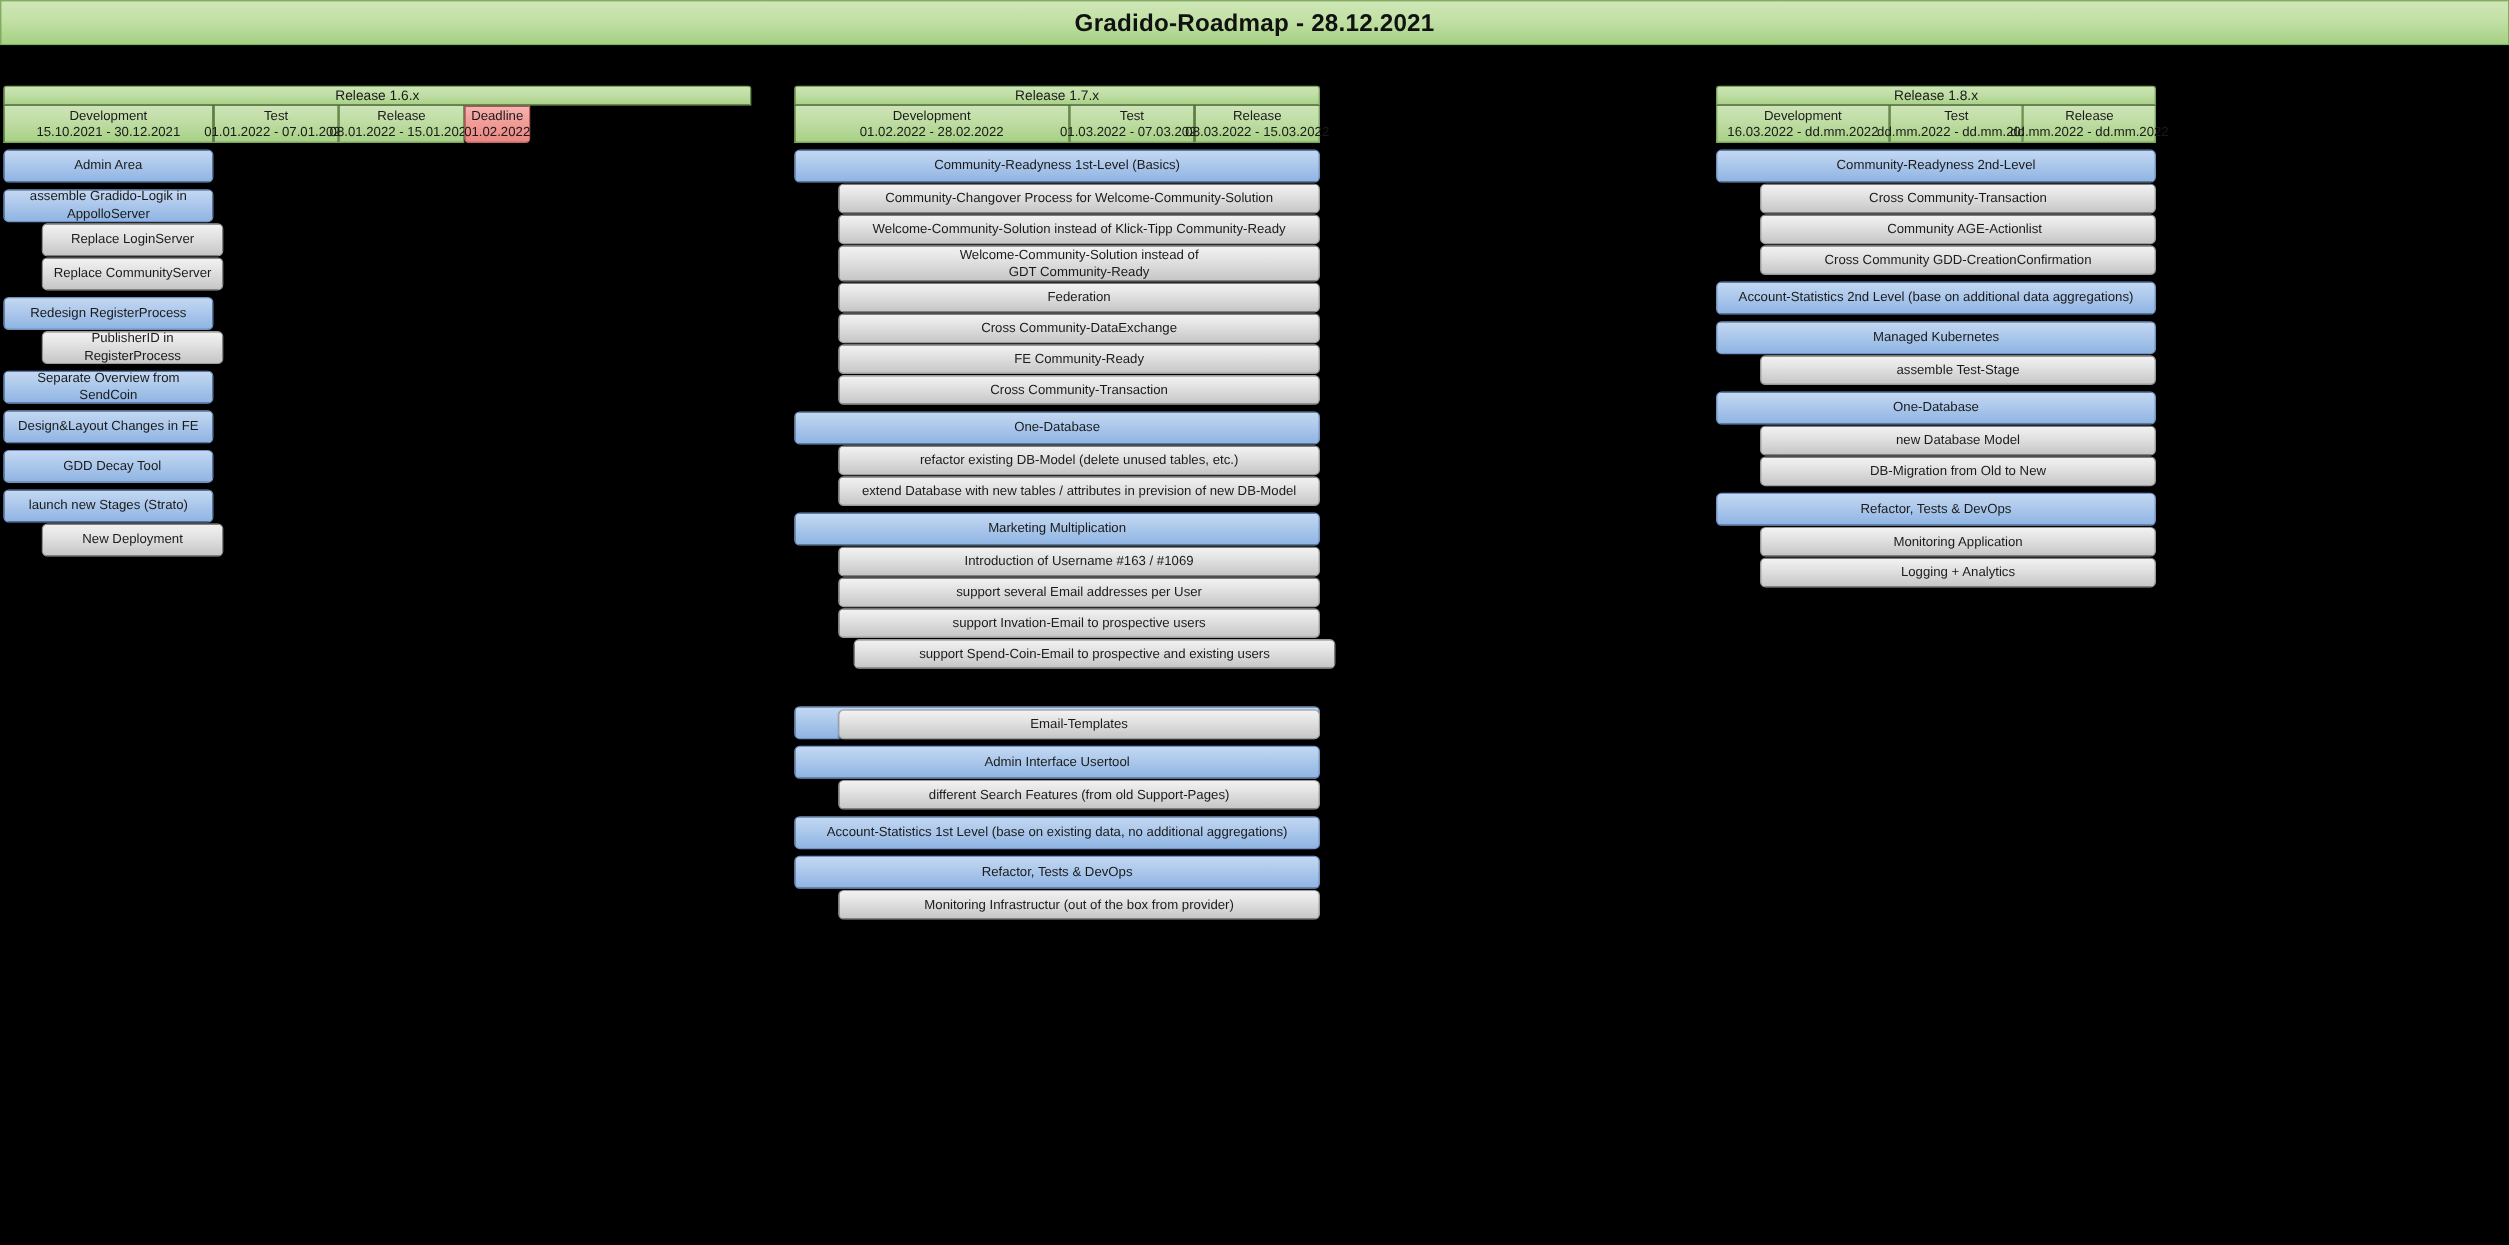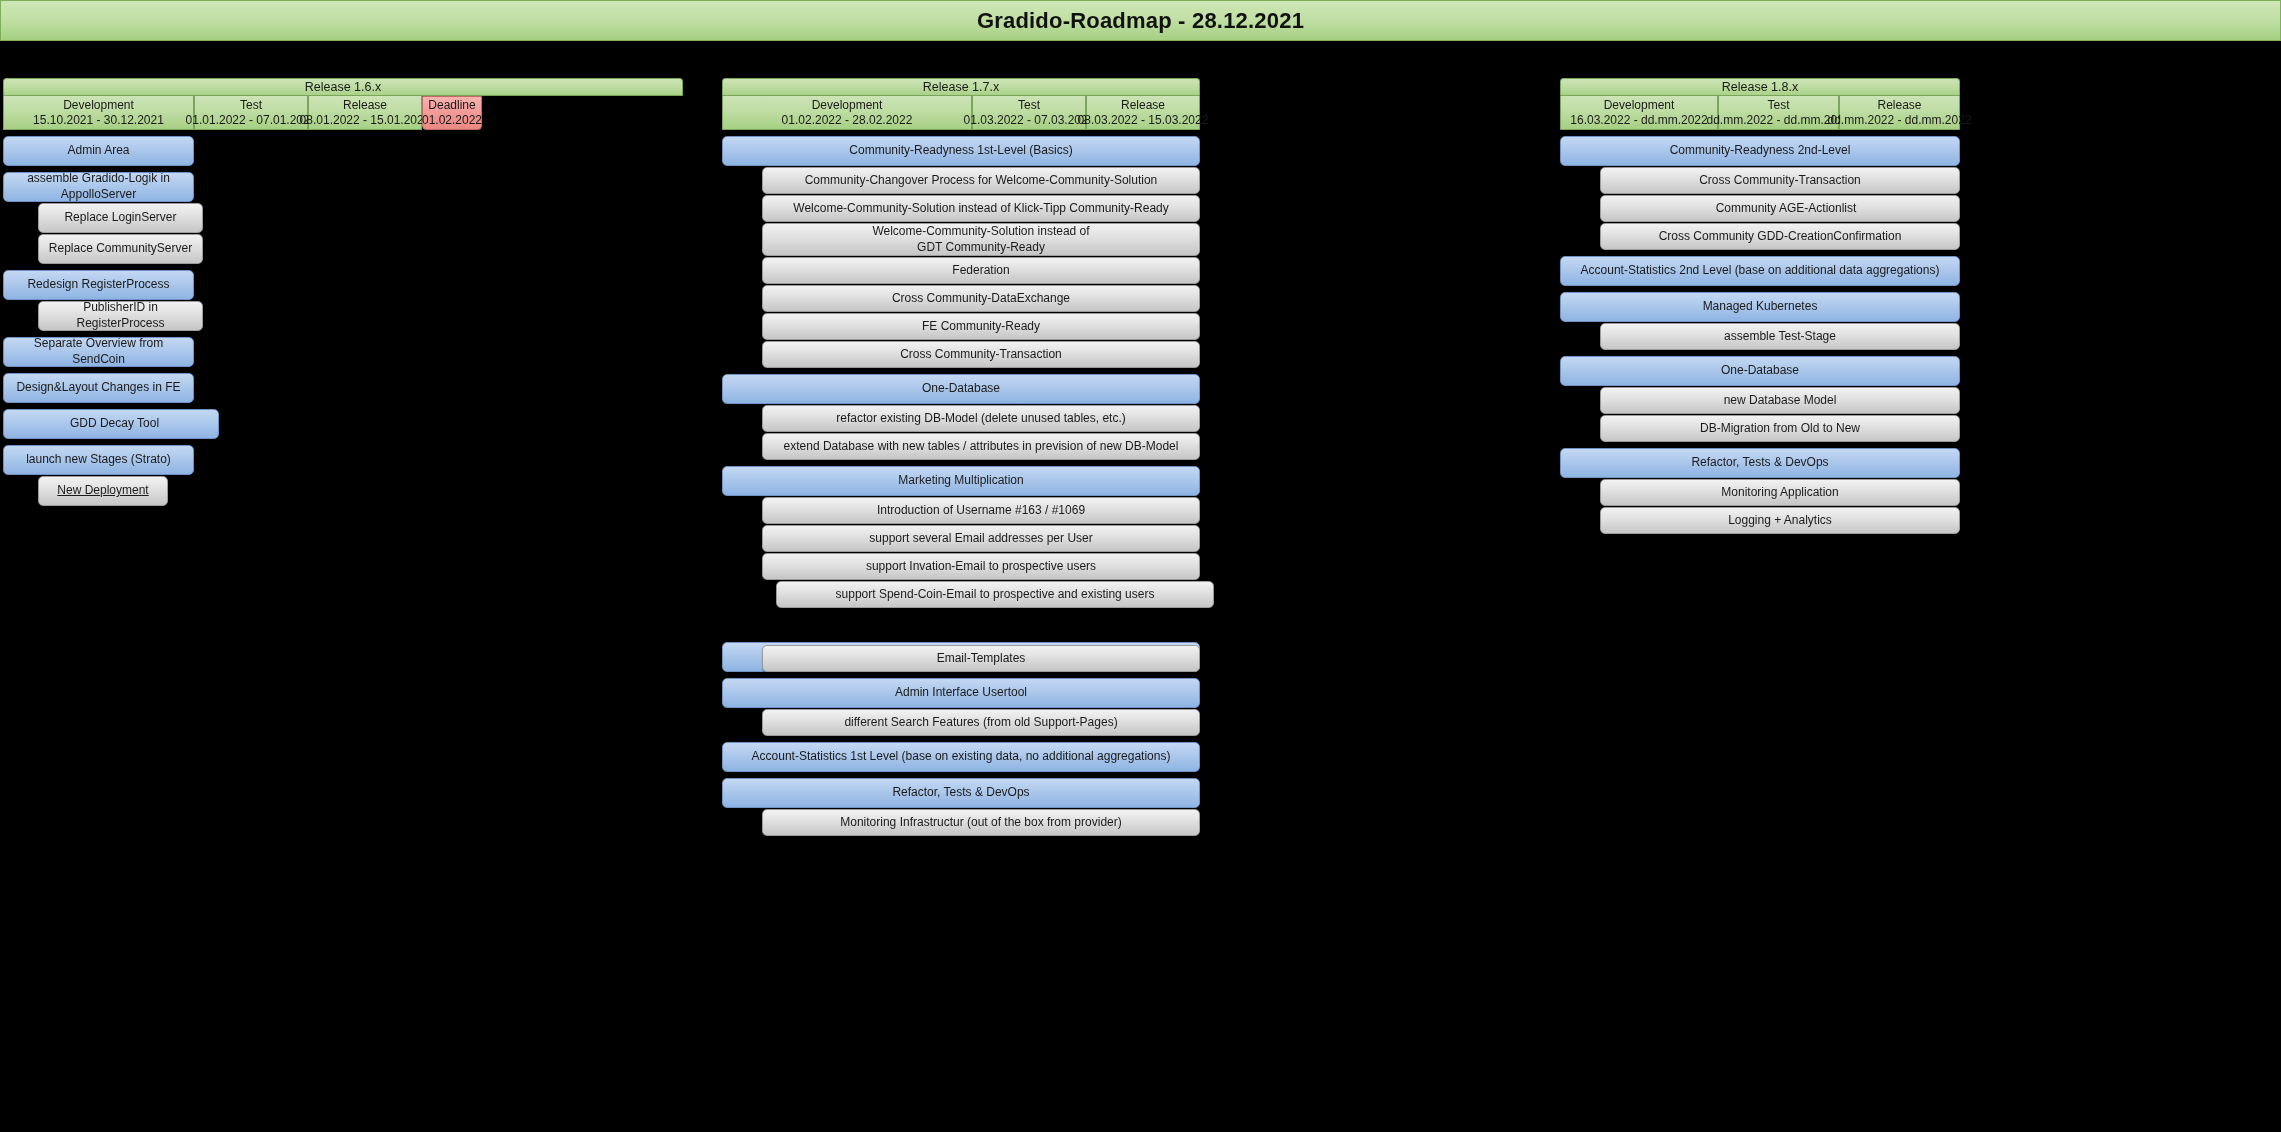--- a/index.html
+++ b/index.html
@@ -107,23 +107,23 @@
       </div>
       <div class="tasks" style="height: 371px;">
         <div class="task main" style="position: absolute; top: 0px; left: 0px; width: 191px; height: 30px;">Admin Area</div>
         <div class="task main" style="position: absolute; top: 36px; left: 0px; width: 191px; height: 30px;">assemble Gradido-Logik in AppolloServer</div>
         <div class="task sub" style="position: absolute; top: 67px; left: 35px; width: 165px; height: 30px;">Replace LoginServer</div>
         <div class="task sub" style="position: absolute; top: 98px; left: 35px; width: 165px; height: 30px;">Replace CommunityServer</div>
         <div class="task main" style="position: absolute; top: 134px; left: 0px; width: 191px; height: 30px;">Redesign RegisterProcess</div>
         <div class="task sub" style="position: absolute; top: 165px; left: 35px; width: 165px; height: 30px;">PublisherID in RegisterProcess</div>
         <div class="task main" style="position: absolute; top: 201px; left: 0px; width: 191px; height: 30px;">Separate Overview from SendCoin</div>
         <div class="task main" style="position: absolute; top: 237px; left: 0px; width: 191px; height: 30px;">Design&amp;Layout Changes in FE</div>
-        <div class="task main" style="position: absolute; top: 273px; left: 0px; width: 216px; height: 30px; padding-left: 15px;">GDD Decay Tool</div>
+        <div class="task main" style="position: absolute; top: 273px; left: 0px; width: 191px; height: 30px; padding-left: 15px;">GDD Decay Tool</div>
         <div class="task main" style="position: absolute; top: 309px; left: 0px; width: 191px; height: 30px;">launch new Stages (Strato)</div>
-        <div class="task sub" style="position: absolute; top: 340px; left: 35px; width: 130px; height: 30px; text-decoration: underline;">New Deployment</div>
+        <div class="task sub" style="position: absolute; top: 340px; left: 35px; width: 165px; height: 30px;">New Deployment</div>
       </div>
     </div>
     <div class="column" id="col-1">
       <div class="rel-head">Release 1.7.x</div>
       <div class="rel-phases">
         <div class="phase" style="width: 334px;">
           <div>Development</div>
           <div>01.02.2022 - 28.02.2022</div>
         </div>
         <div class="phase" style="width: 114px;">

